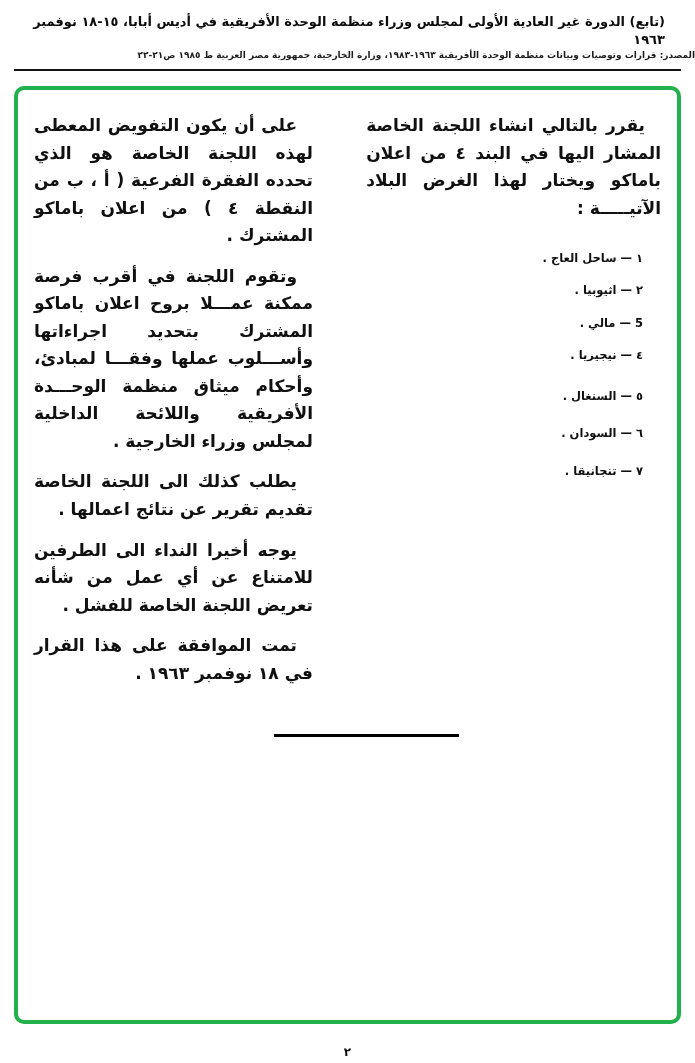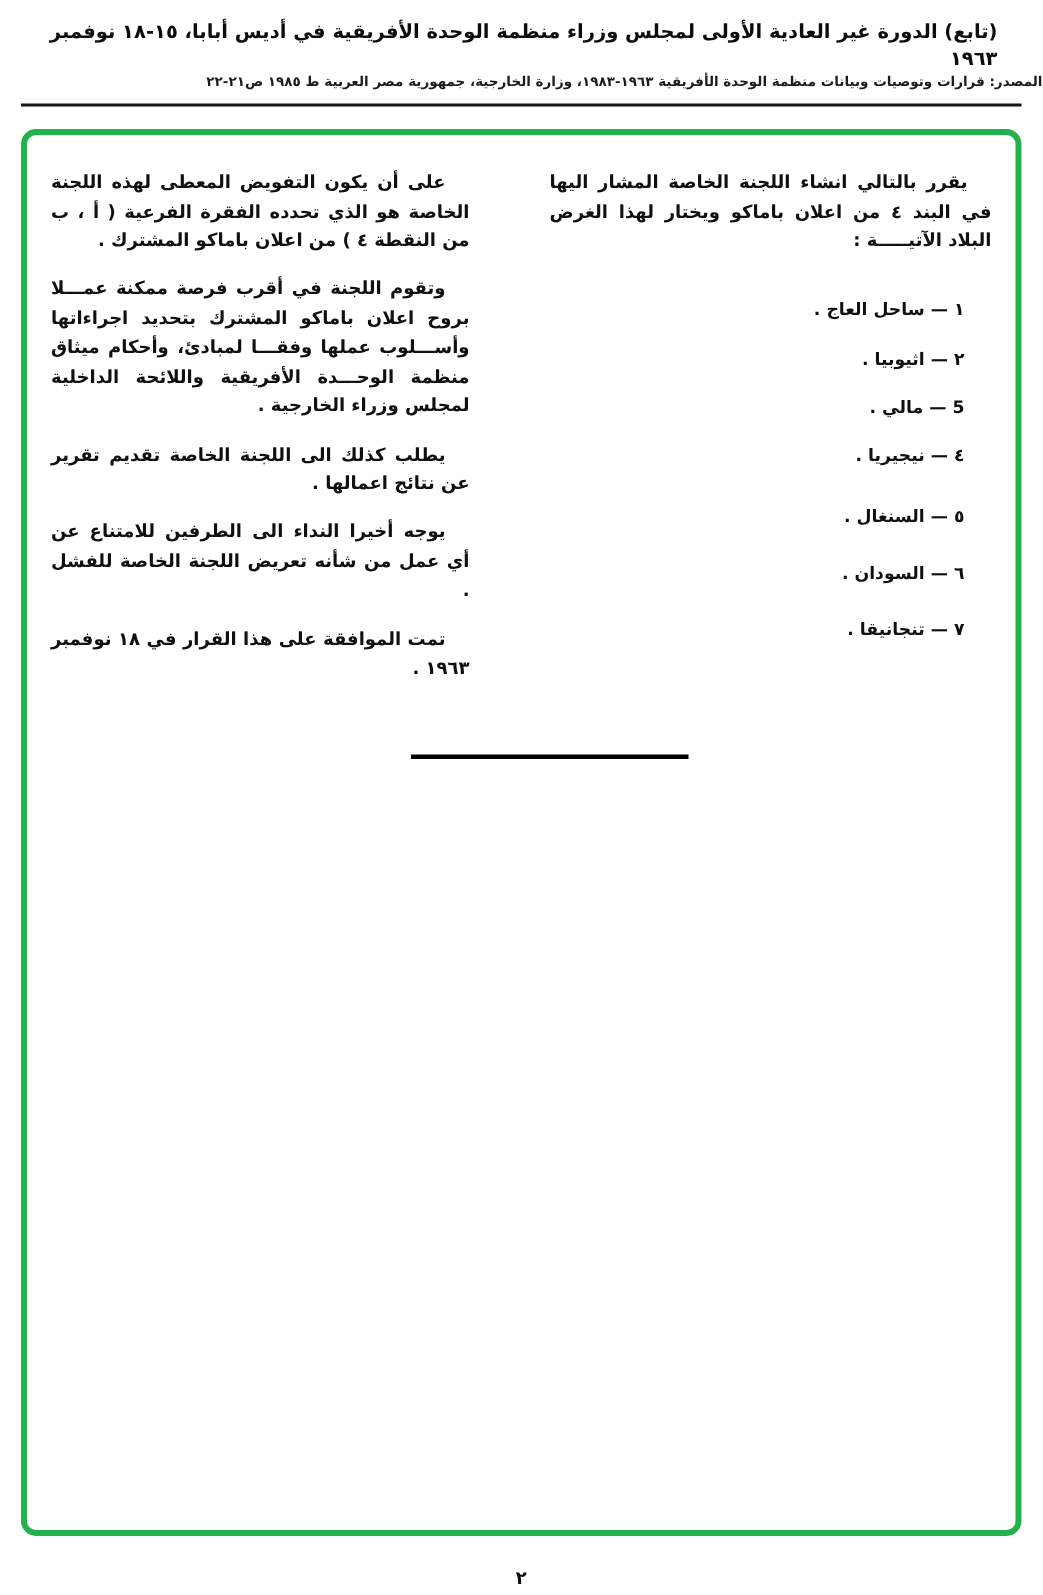--- a/index.html
+++ b/index.html
@@ -52,21 +52,21 @@
   }
   .cols {
     display: flex;
     direction: rtl;
     justify-content: space-between;
   }
   .col-right { width: 47%; }
   .col-left  { width: 44.5%; }
   .para {
     margin: 0 0 13px 0;
-    font-size: 12px;
+    font-size: 17px;
     font-weight: bold;
     line-height: 1.62;
     text-align: justify;
     text-indent: 16px;
     direction: rtl;
     color: #101010;
   }
   .intro { margin-bottom: 28px; }
   .country-list {
     padding-right: 18px;

